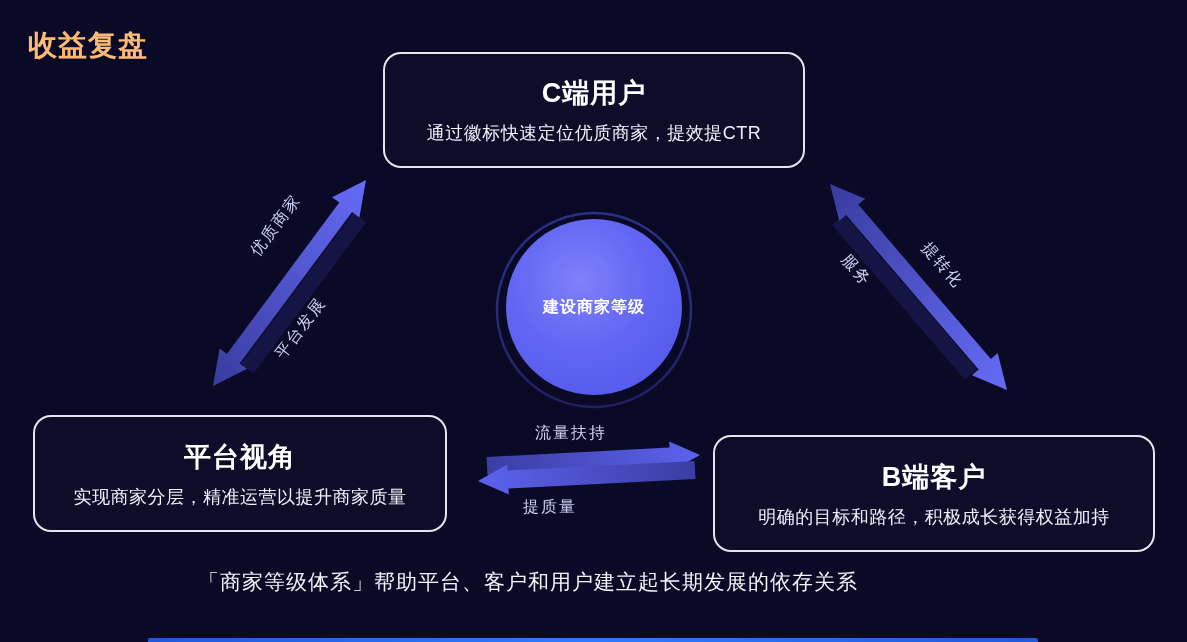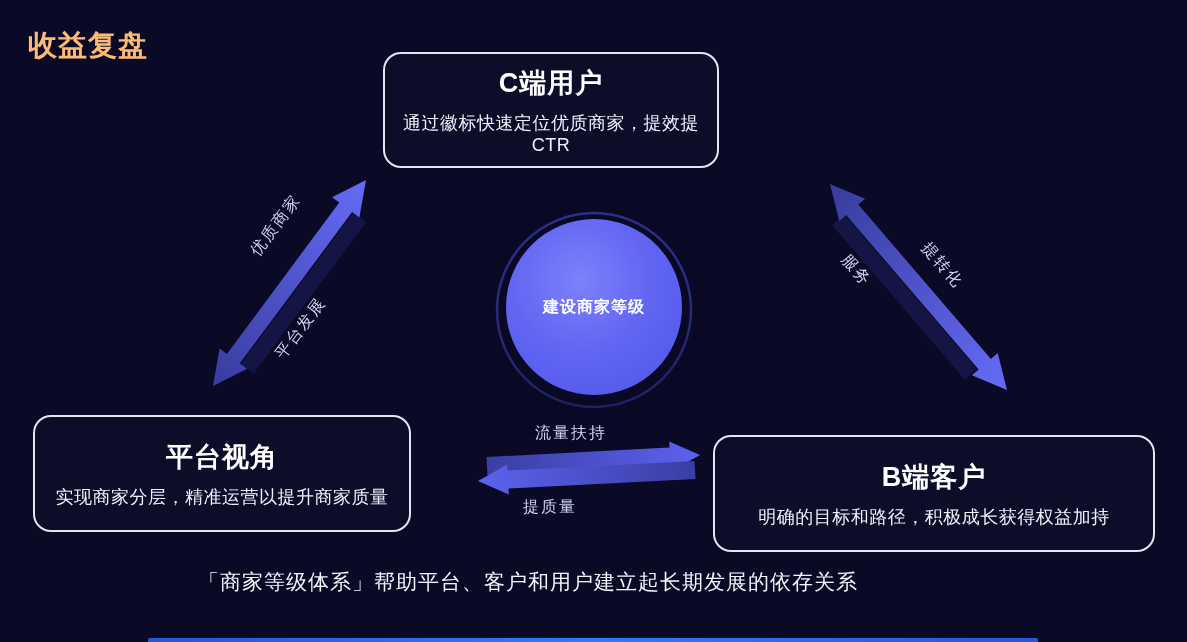--- a/index.html
+++ b/index.html
@@ -20,22 +20,22 @@
     border:2px solid rgba(240,241,250,0.95);
     border-radius:18px;
     background:rgba(255,255,255,0.015);
     display:flex;flex-direction:column;align-items:center;justify-content:center;
     text-align:center;
     box-sizing:border-box;
     padding:10px 16px;
   }
   .node-title{font-size:27px;font-weight:bold;color:#ffffff;margin-bottom:10px;letter-spacing:1px;}
   .node-desc{font-size:18px;color:#eef0fa;letter-spacing:0.5px;}
-  #box-top{left:383px;top:52px;width:336px;height:116px;}
-  #box-left{left:33px;top:415px;width:378px;height:117px;}
+  #box-top{left:383px;top:52px;width:422px;height:116px;}
+  #box-left{left:33px;top:415px;width:414px;height:117px;}
   #box-right{left:713px;top:435px;width:442px;height:117px;}
 
   .arrow-layer{position:absolute;left:0;top:0;width:1187px;height:642px;}
 
   .center-circle{
     position:absolute;left:506px;top:219px;
     width:176px;height:176px;border-radius:50%;
     background:radial-gradient(circle at 42% 35%, #7d81fa 0%, #6266f3 45%, #5054e8 100%);
     display:flex;align-items:center;justify-content:center;
     box-shadow:0 14px 34px rgba(10,10,40,0.85);

